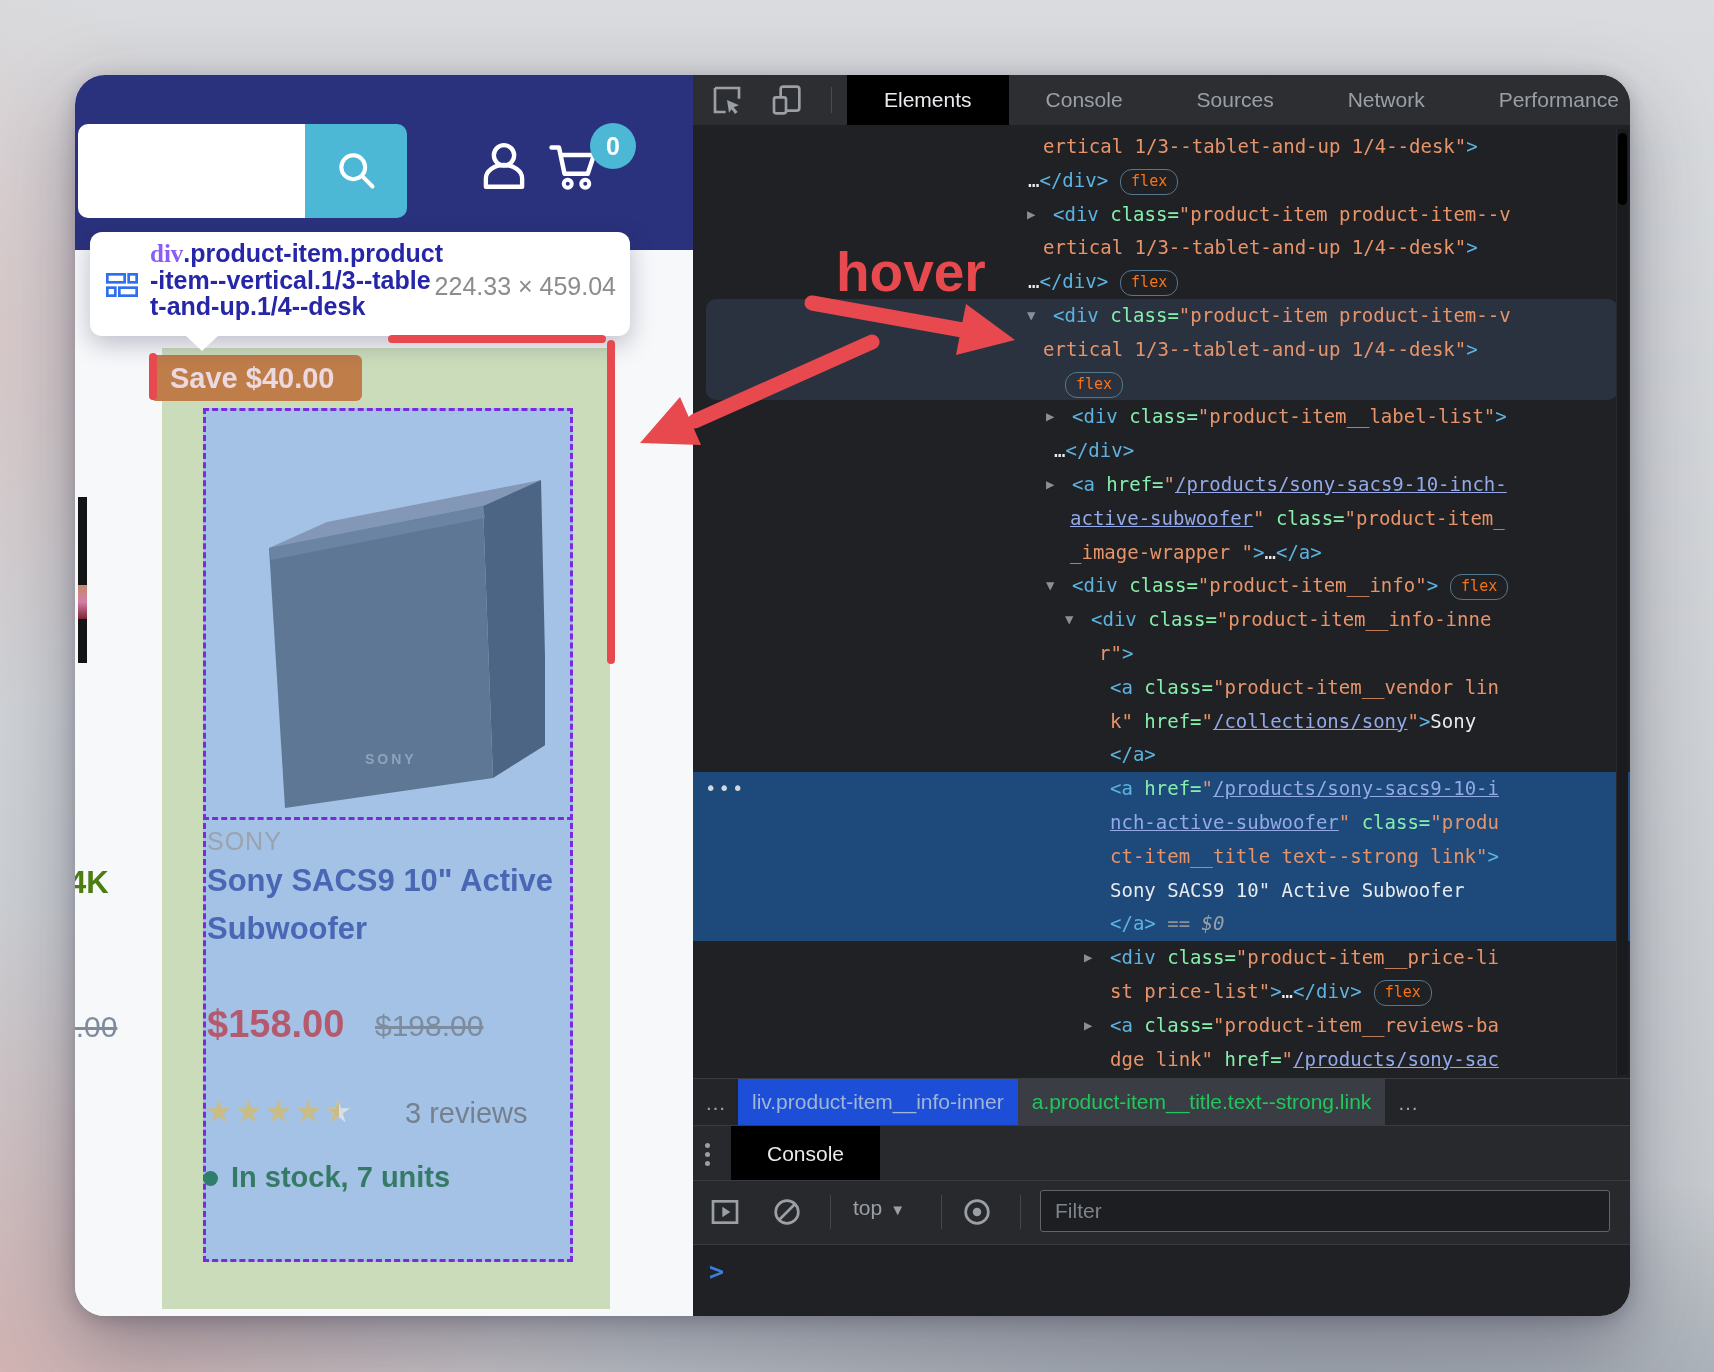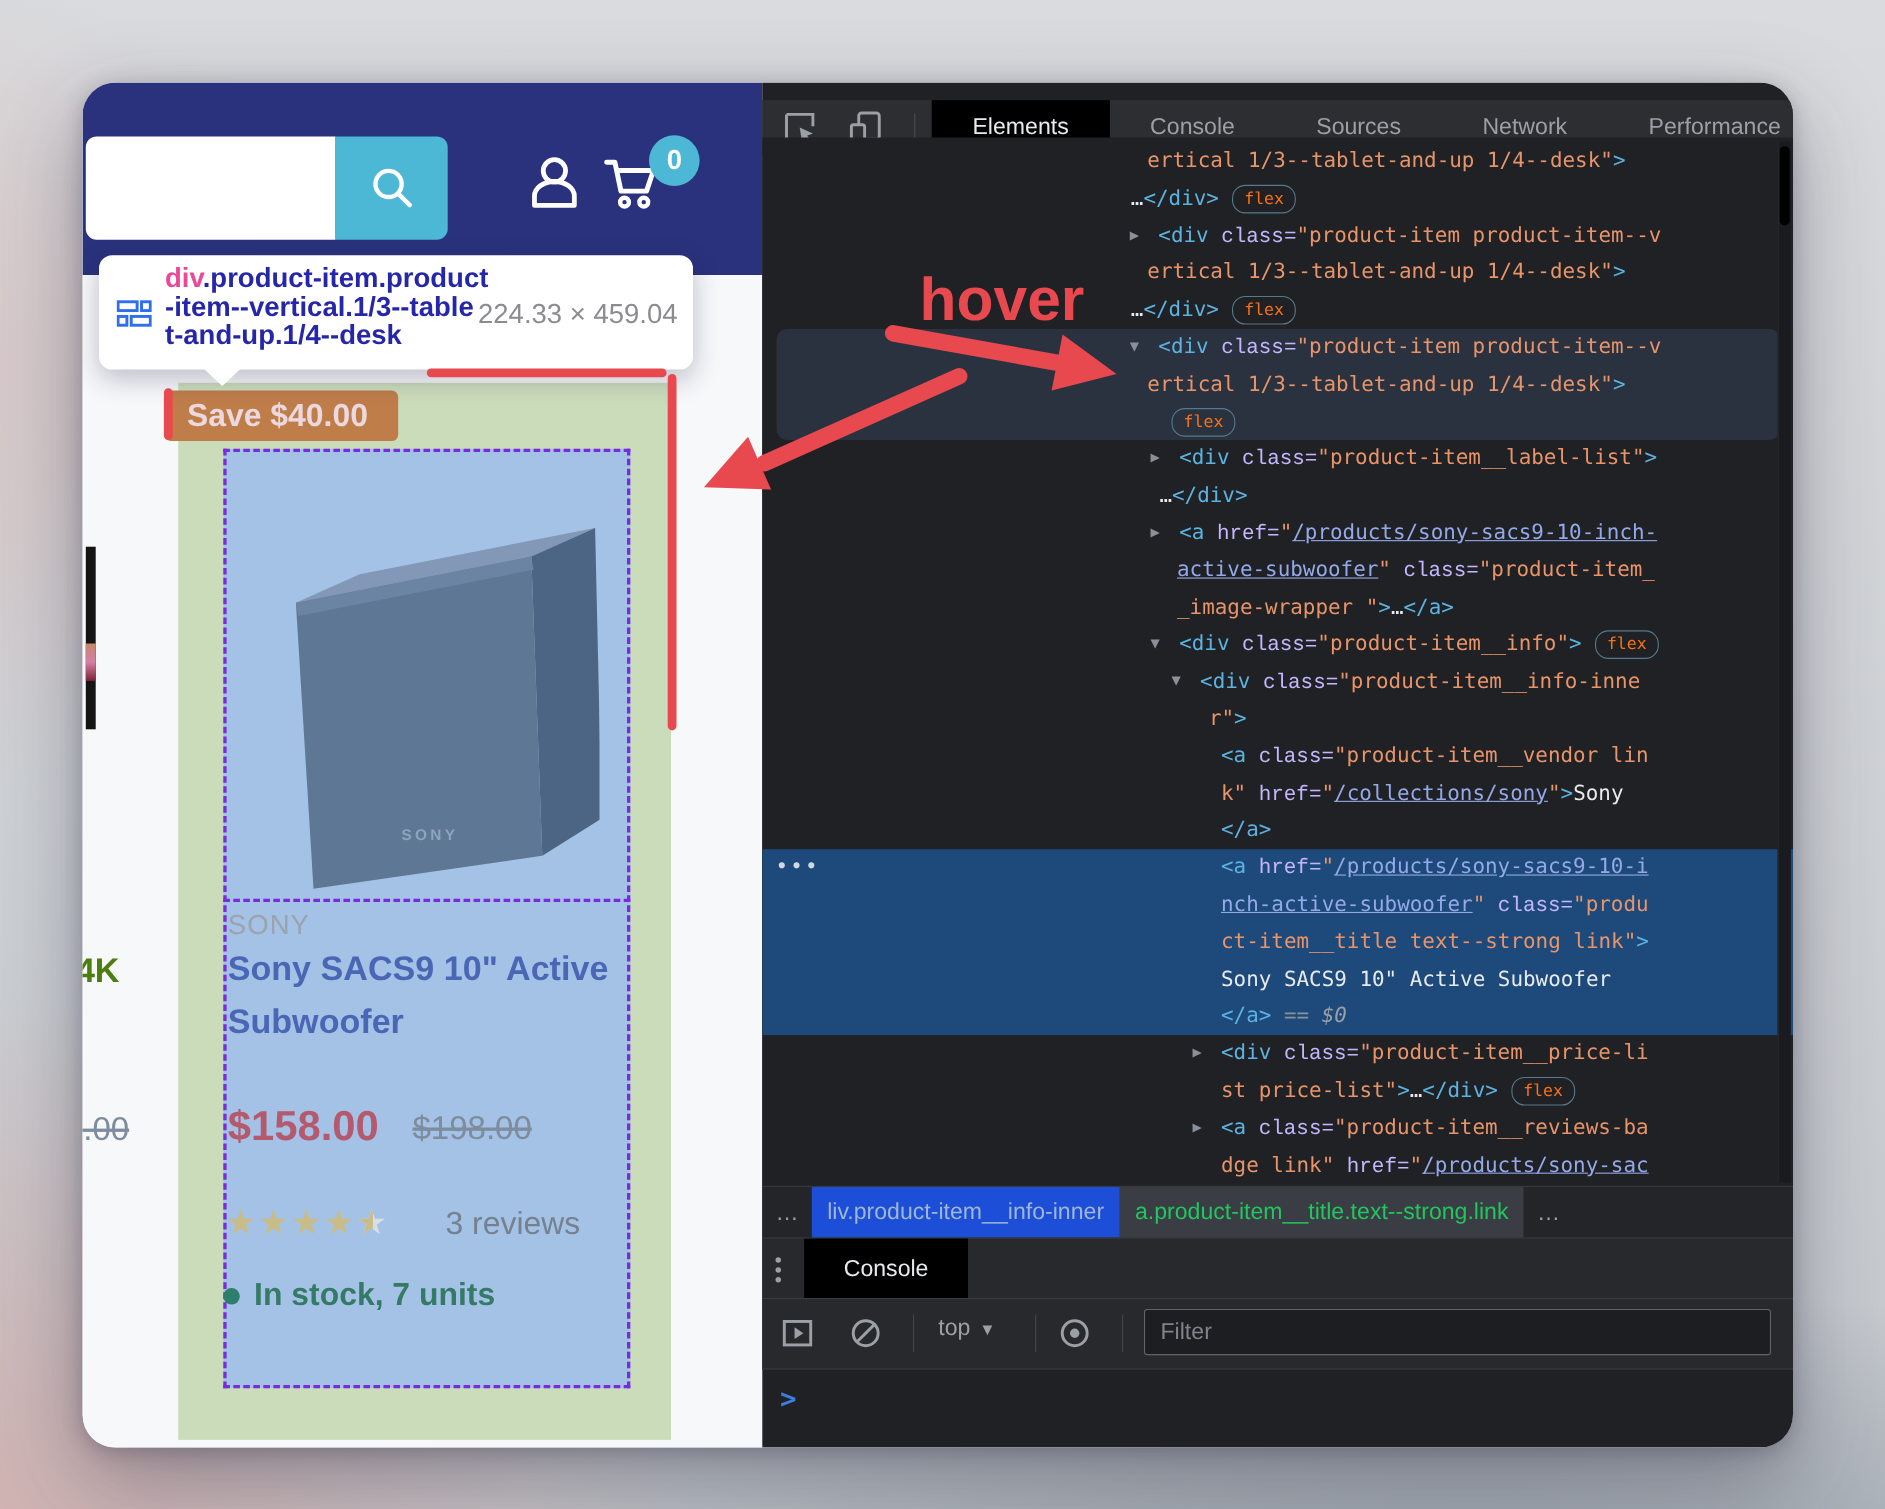--- a/index.html
+++ b/index.html
@@ -22,21 +22,21 @@
     border-radius:0 10px 10px 0;cursor:pointer;}
   .hicon{position:absolute;top:60px;}
   #cart-badge{position:absolute;left:515px;top:48px;width:46px;height:46px;border-radius:50%;background:#4DB8D5;
     color:#fff;font-weight:bold;font-size:25px;text-align:center;line-height:46px;}
   
   #tooltip{position:absolute;left:15px;top:157px;width:540px;height:104px;background:#fff;border-radius:12px;
     box-shadow:0 8px 24px rgba(20,20,60,.25);z-index:6;}
   #tooltip .caret{position:absolute;left:95px;bottom:-15px;width:0;height:0;
     border-left:17px solid transparent;border-right:17px solid transparent;border-top:16px solid #fff;}
   #tooltip .tt-text{position:absolute;left:60px;top:8px;font-weight:bold;font-size:25px;line-height:26px;color:#2626A8;}
-  #tooltip .tt-tag{color:#ec4899;}
+  #tooltip .tt-tag{color:#8b5cf6;font-family:Liberation Serif, serif;}
   #tooltip .tt-dims{position:absolute;right:14px;top:40px;color:#8B8B90;font-size:25px;font-weight:normal;}
   
   #ov-green{position:absolute;left:87px;top:273px;width:448px;height:961px;background:#CBDCBA;}
   #ov-blue{position:absolute;left:128px;top:333px;width:370px;height:854px;background:#A3C2E5;
     border:3px dashed #7A2BDE;box-sizing:border-box;}
   #ov-split{position:absolute;left:128px;top:742px;width:370px;height:0;border-top:3px dashed #7A2BDE;}
   #save-badge{position:absolute;left:75px;top:280px;width:212px;height:46px;background:#BF7D4A;border-radius:6px;
     color:#EBD9DF;font-weight:bold;font-size:29px;line-height:46px;padding-left:20px;box-sizing:border-box;z-index:2;}
   #subwoofer{position:absolute;left:170px;top:373px;z-index:1;}
   .vendor{position:absolute;left:132px;top:752px;color:#9BA3AE;font-size:25px;letter-spacing:1px;}
@@ -51,36 +51,36 @@
   .stock{position:absolute;left:156px;top:1086px;color:#357A66;font-weight:bold;font-size:29px;}
   .stock-dot{position:absolute;left:128px;top:1096px;width:15px;height:15px;border-radius:50%;background:#2F7D6B;}
   
   .nb-title{position:absolute;left:-6px;top:790px;color:#4d7c0f;font-weight:bold;font-size:31px;}
   .nb-price{position:absolute;left:-16px;top:935px;color:#7E8C9E;font-size:30px;text-decoration:line-through;}
   #nb-img{position:absolute;left:3px;top:422px;width:9px;height:166px;background:#141414;}
   #nb-img span{position:absolute;left:0;top:88px;width:9px;height:34px;
     background:linear-gradient(180deg,#c4886a,#d37fa5,#7c2334);}
   
   #devtools{position:absolute;left:618px;top:0;width:937px;height:100%;background:#202124;}
-  #dt-tabbar{position:absolute;left:0;top:16px;width:100%;height:50px;background:#2D2E32;}
+  #dt-tabbar{position:absolute;left:0;top:0;width:100%;height:50px;background:#2D2E32;}
   .dt-icon-btn{position:absolute;top:9px;width:32px;height:32px;color:#9AA0A6;cursor:pointer;}
   #dt-tabs{position:absolute;left:154px;top:0;height:50px;display:flex;}
   .dt-tab{height:50px;line-height:50px;padding:0 37px;font-size:21px;color:#9AA0A6;cursor:pointer;white-space:nowrap;}
   .dt-tab.active{background:#000;color:#E8EAED;}
   .vsep{position:absolute;left:138px;top:12px;width:1px;height:26px;background:#4A4B4F;}
   
   #dt-code{position:absolute;left:0;top:50px;width:100%;height:953px;overflow:hidden;
     font-family:"DejaVu Sans Mono",monospace;font-size:19px;background:#202124;padding-top:5px;box-sizing:border-box;}
   .cl{position:relative;height:33.8px;line-height:33.8px;white-space:nowrap;z-index:1;}
   .grp{position:relative;}
   .grp-h::before{content:"";position:absolute;inset:0 12px 0 13px;background:#2A3240;border-radius:10px;}
   .grp-s::before{content:"";position:absolute;inset:0;background:#1D4A7B;}
   .arw{position:absolute;top:0;font-size:14px;color:#8A9097;}
   .dots{position:absolute;left:12px;color:#CFD8E3;letter-spacing:2px;}
-  .sg-tag{color:#5CB3E1;} .sg-attr{color:#c4b5fd;font-family:Liberation Mono, monospace;} .sg-str{color:#E8946A;}
+  .sg-tag{color:#5CB3E1;} .sg-attr{color:#86efac;} .sg-str{color:#E8946A;}
   .sg-link{color:#93A9E8;text-decoration:underline;} .sg-txt{color:#E8EAED;} .sg-ell{color:#E8EAED;}
   .sg-eq{color:#8A9097;} .sg-var{color:#9aa0a6;font-style:italic;}
   .flex-badge{display:inline-block;margin-left:12px;padding:0 10px;height:24px;line-height:23px;border-radius:12px;
     border:1.5px solid #56788C;color:#f97316;font-size:15px;vertical-align:1px;cursor:pointer;}
   #dt-scroll{position:absolute;right:2px;top:54px;width:11px;height:946px;background:#1A1B1E;border-left:1px solid #2A2B2E;}
   #dt-thumb{position:absolute;left:1px;top:4px;width:9px;height:72px;background:#000;border-radius:5px;}
   
   #dt-crumbs{position:absolute;left:0;top:1003px;width:100%;height:47px;background:#242528;border-top:1px solid #3A3B3F;
     display:flex;align-items:center;font-size:21px;color:#9FB6D4;overflow:hidden;}
   .crumb{padding:0 14px;height:100%;line-height:46px;white-space:nowrap;cursor:pointer;background:#1d4ed8;}

